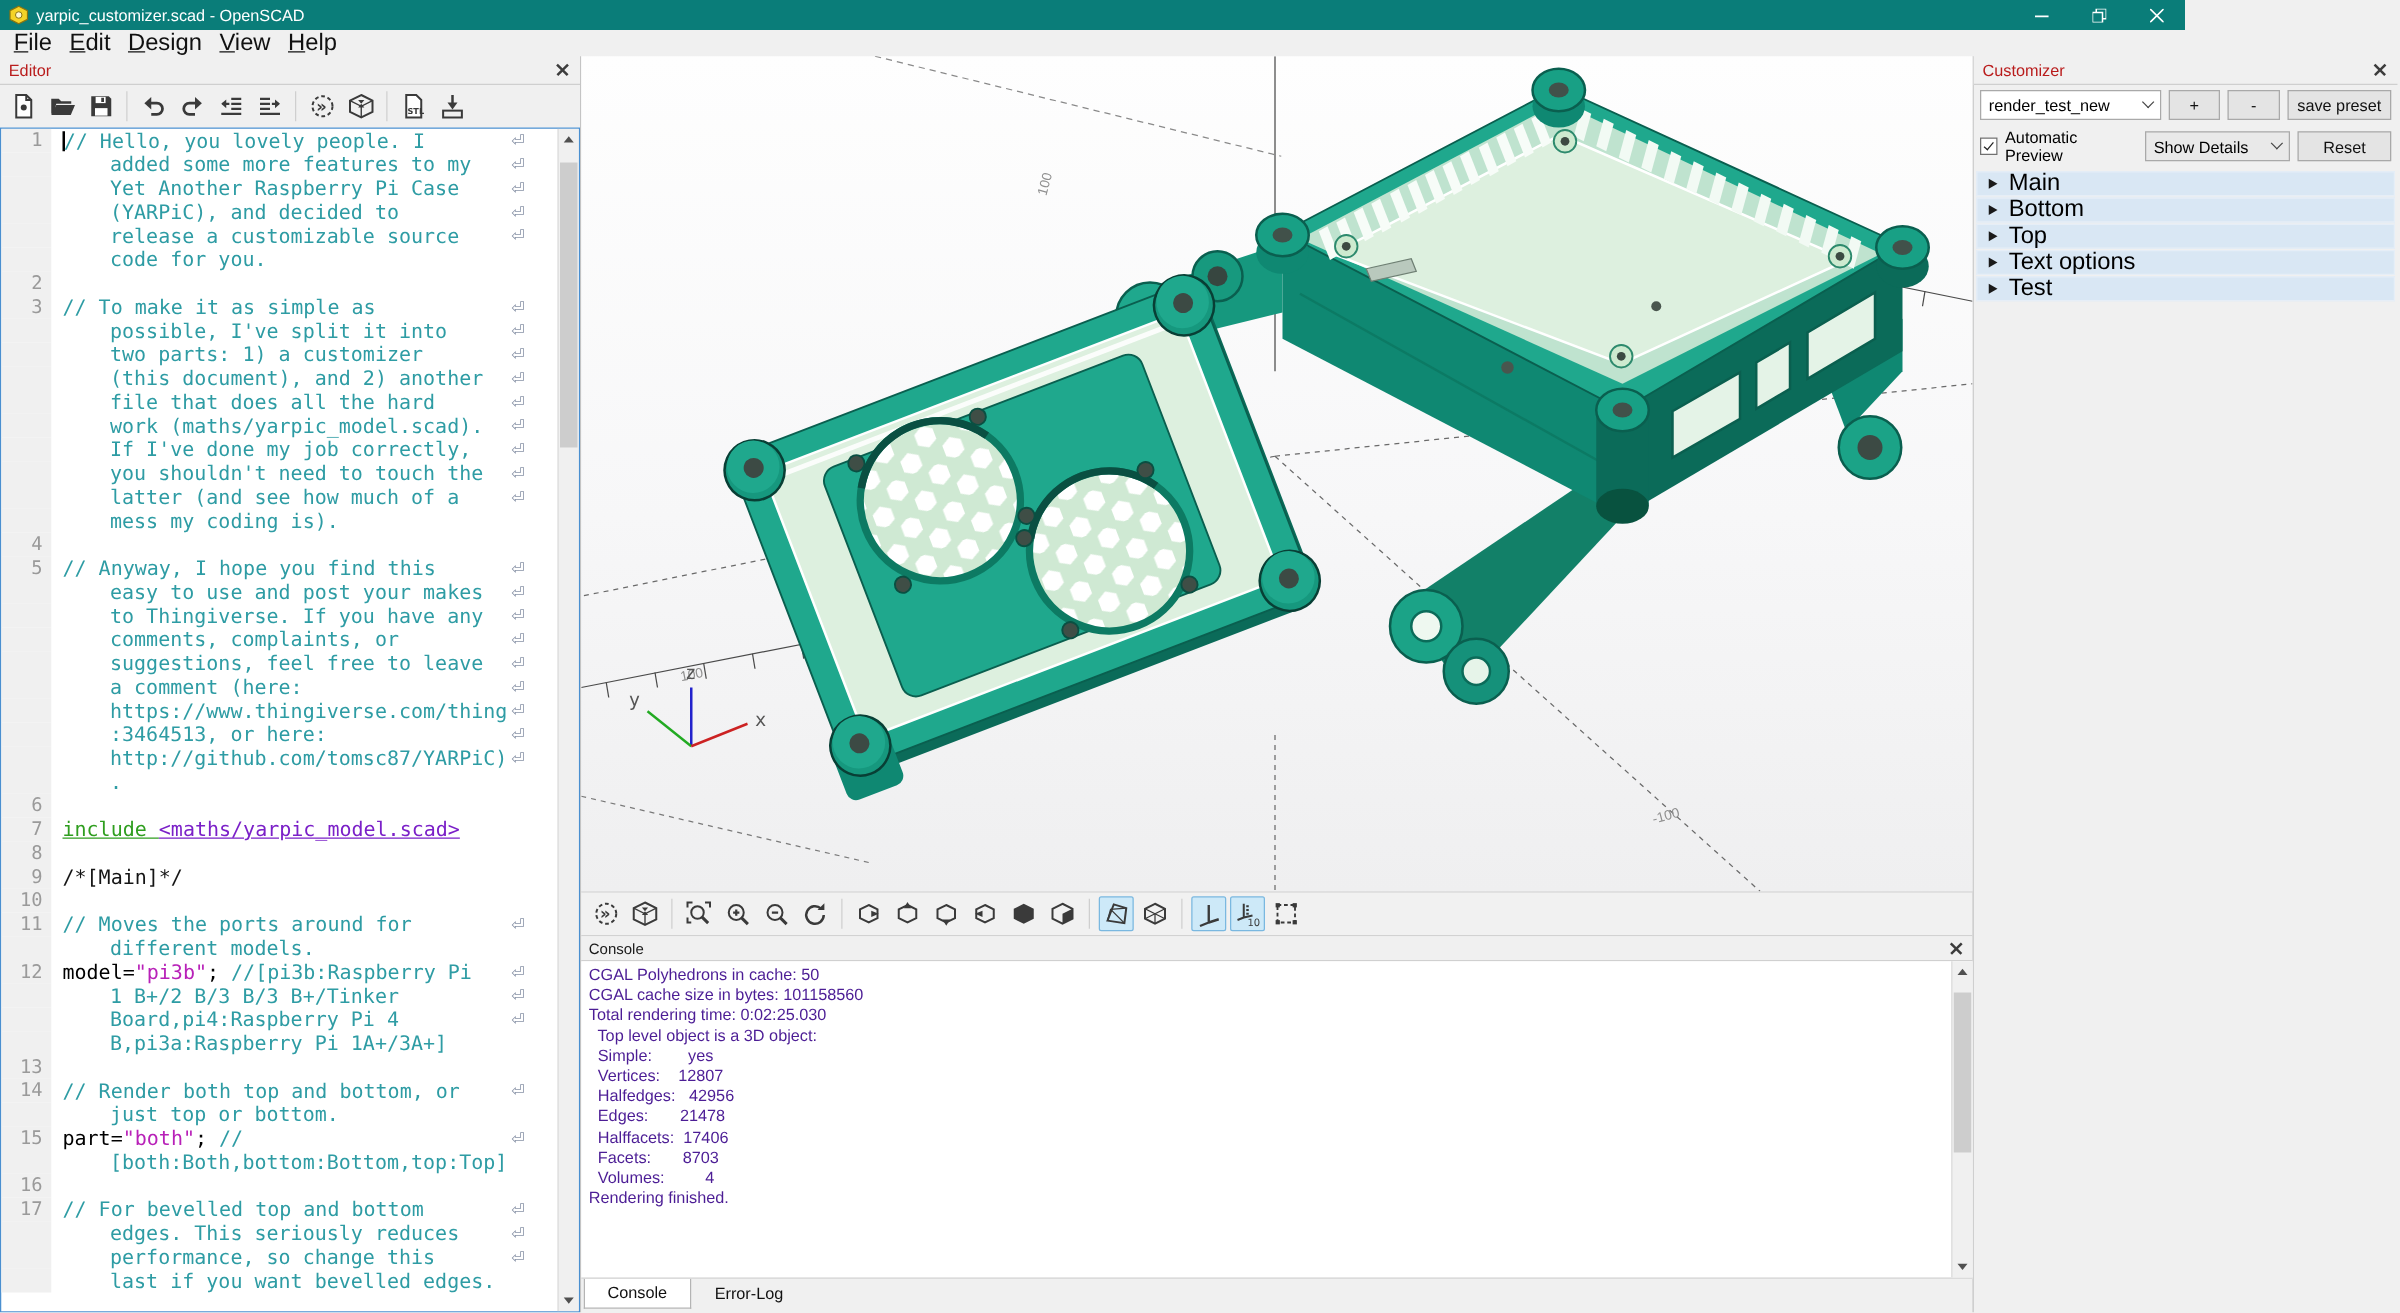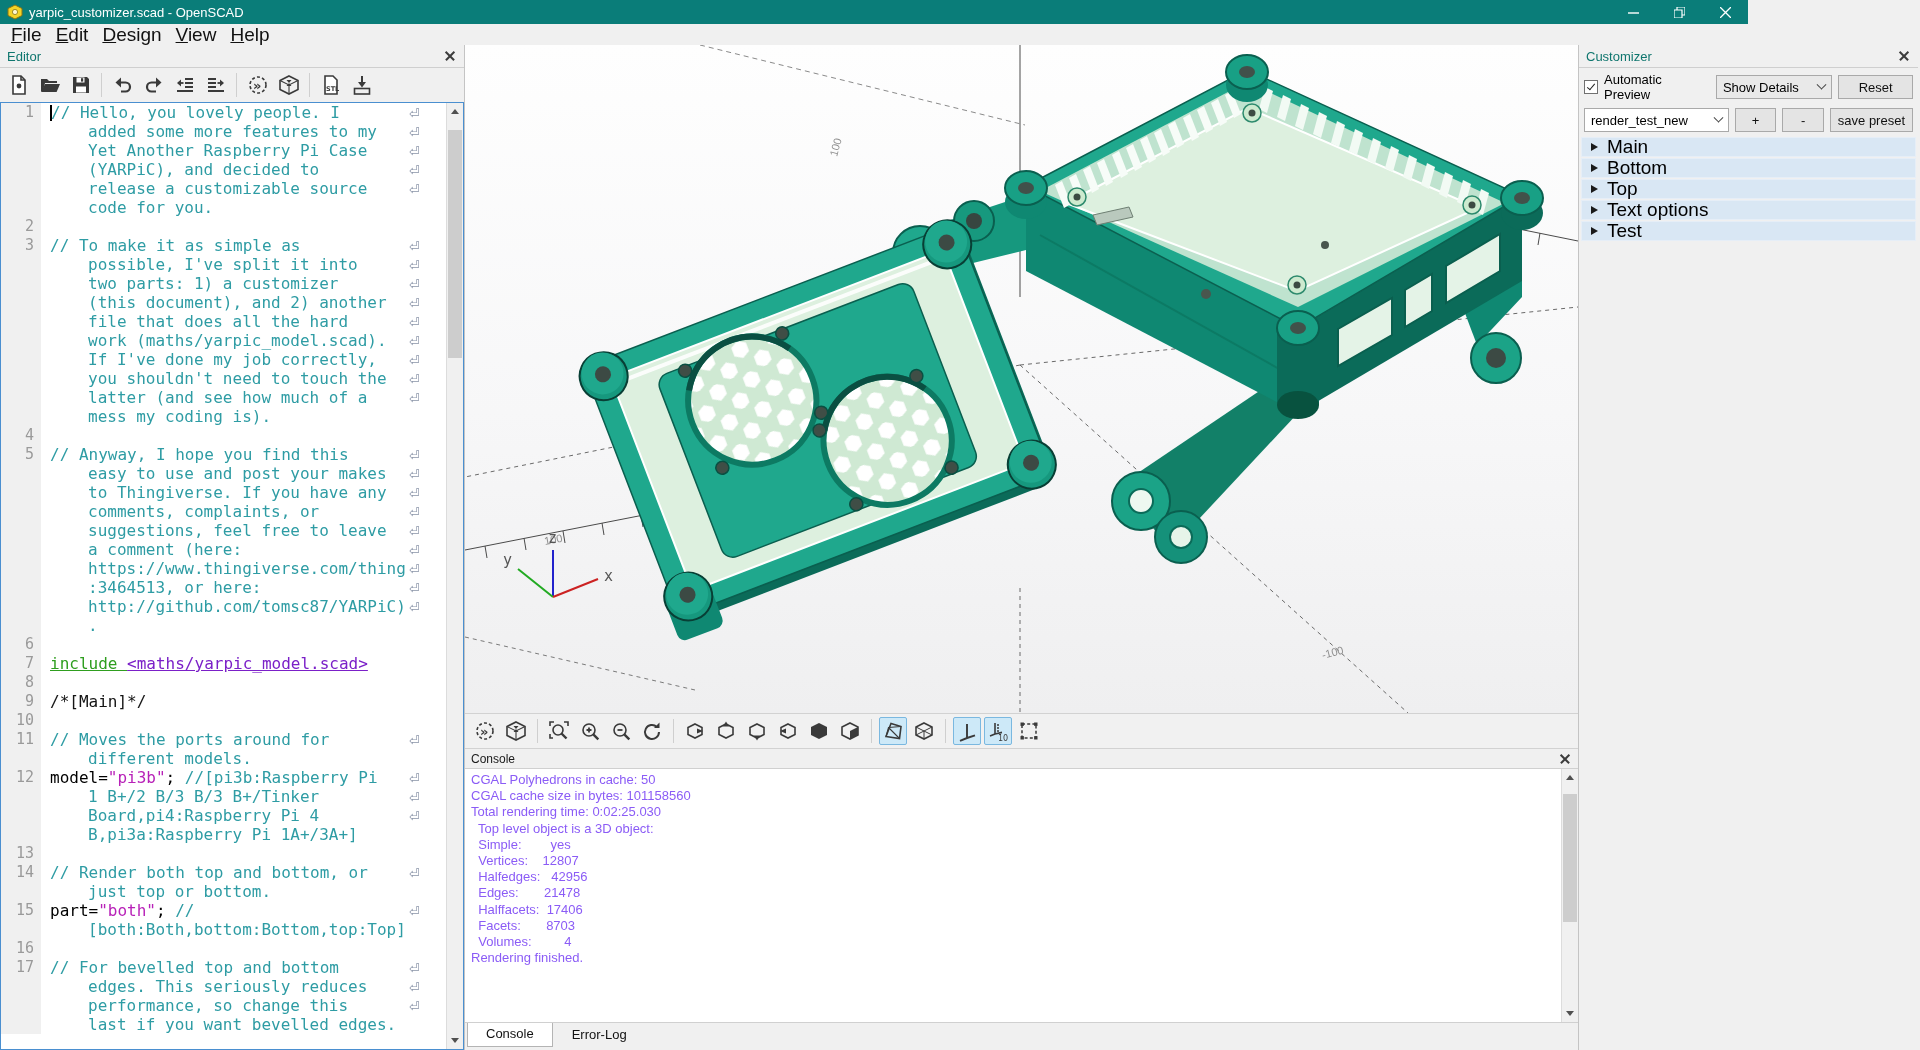--- a/index.html
+++ b/index.html
@@ -15,21 +15,21 @@
   .tb-btn svg { width:11px; height:11px; }
 
   
   .menubar { height:21px; background:#f0f0f0; display:flex; align-items:center; font-size:19px; padding-left:4px; flex:0 0 auto; }
   .menu-item { padding:1px 7px; color:#111; }
   .menu-item u { text-decoration:underline; }
 
   .main { flex:1; display:flex; min-height:0; }
 
   
-  .panel-header { height:23px; background:#f0f0f0; border-bottom:1px solid #cfcfcf; display:flex; align-items:center; font-size:13px; padding:0 7px; color:#0f766e; flex:0 0 auto; }
+  .panel-header { height:23px; background:#f0f0f0; border-bottom:1px solid #cfcfcf; display:flex; align-items:center; font-size:13px; padding:0 7px; color:#b91c1c; flex:0 0 auto; }
   .panel-header .sp { flex:1; }
   .x-close { width:14px; height:14px; position:relative; }
   .x-close:before,.x-close:after { content:""; position:absolute; left:1px; top:6px; width:12px; height:1.6px; background:#3c3c3c; }
   .x-close:before { transform:rotate(45deg); } .x-close:after { transform:rotate(-45deg); }
 
   
   .editor-panel { width:465px; flex:0 0 auto; display:flex; flex-direction:column; border-right:1px solid #c4c4c4; background:#f0f0f0; min-height:0; }
   .ed-toolbar { height:34px; display:flex; align-items:center; gap:2px; padding:0 4px; flex:0 0 auto; }
   .tbtn { width:29px; height:29px; display:flex; align-items:center; justify-content:center; border:1px solid transparent; border-radius:2px; }
   .tbtn svg { width:22px; height:22px; }
@@ -62,21 +62,21 @@
   .center { width:1113px; flex:0 0 auto; display:flex; flex-direction:column; min-height:0; }
   .viewport { height:668px; flex:0 0 auto; background:linear-gradient(180deg,#fefefe 0%,#f7f7f8 55%,#efeff0 100%); position:relative; }
   .viewport svg { display:block; }
 
   .vp-toolbar { height:36px; flex:0 0 auto; background:#f1f1f1; border-top:1px solid #d2d2d2; border-bottom:1px solid #d2d2d2; display:flex; align-items:center; padding-left:6px; gap:3px; }
   .vp-toolbar .tbtn { width:28px; height:28px; }
 
   .console-header { height:20px; flex:0 0 auto; background:#f0f0f0; border-bottom:1px solid #d0d0d0; display:flex; align-items:center; font-size:12px; padding:0 6px; color:#1a1a1a; }
   .console-header .sp { flex:1; }
   .console-body { flex:1; min-height:0; background:#fff; border-bottom:1px solid #d0d0d0; display:flex; position:relative; }
-  .console-lines { flex:1; padding:3px 0 0 6px; font-size:13px; line-height:16.2px; white-space:pre; color:#8b5cf6; overflow:hidden; }
+  .console-lines { flex:1; padding:3px 0 0 6px; font-size:13px; line-height:16.2px; white-space:pre; color:#4c1d95; overflow:hidden; }
 
   .tabsbar { height:27px; flex:0 0 auto; background:#f0f0f0; display:flex; align-items:flex-start; padding-left:2px; }
   .tab { height:24px; padding:3px 18px 0 18px; font-size:13px; color:#111; border:1px solid transparent; }
   .tab.active { background:#fff; border-color:#b4b4b4; border-top-color:#fff; margin-top:-1px; height:25px; }
 
   
   .customizer { width:340px; flex:0 0 auto; border-left:1px solid #c4c4c4; background:#f0f0f0; display:flex; flex-direction:column; }
   .cust-row { display:flex; align-items:center; gap:6px; padding:4px 5px 2px 5px; font-size:13px; }
   .checkbox { width:14px; height:14px; background:#fff; border:1px solid #707070; position:relative; flex:0 0 auto; }
   .checkbox .tick { position:absolute; left:2px; top:3px; width:8px; height:4px; border-left:1.8px solid #222; border-bottom:1.8px solid #222; transform:rotate(-50deg); }
@@ -613,39 +613,39 @@
         </div>
     </div>
 
     <div class="customizer">
       <div class="panel-header">
         <span>Customizer</span>
         <span class="sp"></span>
         <span class="x-close"></span>
       </div>
       <div class="cust-row">
+        <div class="combo white" style="width:146px;">
+          <span>render_test_new</span>
+          <span class="chev"></span>
+        </div>
+        <div class="btn" style="width:42px;">+</div>
+        <div class="btn" style="width:42px;">-</div>
+        <div class="btn" style="width:84px;">save preset</div>
+      </div>
+      <div class="cust-row">
         <span class="checkbox">
             <span class="tick"></span>
           </span>
         <span>Automatic Preview</span>
         <div class="combo" style="width:118px;">
           <span>Show Details</span>
           <span class="chev"></span>
         </div>
         <div class="btn" style="width:76px;">Reset</div>
       </div>
-      <div class="cust-row">
-        <div class="combo white" style="width:146px;">
-          <span>render_test_new</span>
-          <span class="chev"></span>
-        </div>
-        <div class="btn" style="width:42px;">+</div>
-        <div class="btn" style="width:42px;">-</div>
-        <div class="btn" style="width:84px;">save preset</div>
-      </div>
       <div class="groups">
           <div class="group-row">
             <span class="tri"></span>
             <span>Main</span>
           </div>
           <div class="group-row">
             <span class="tri"></span>
             <span>Bottom</span>
           </div>
           <div class="group-row">

